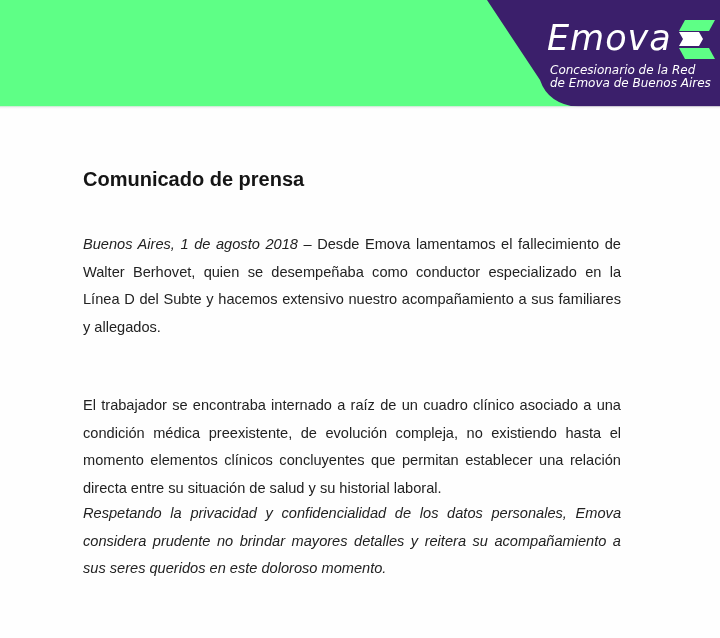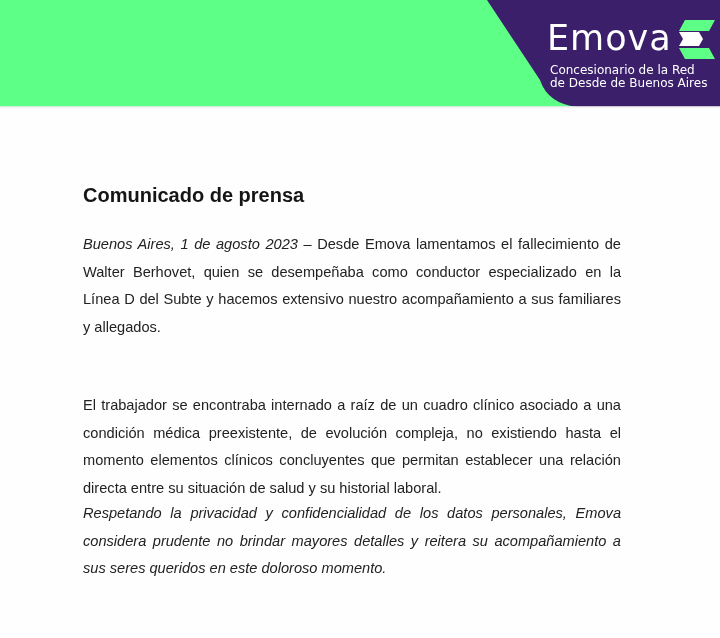--- a/index.html
+++ b/index.html
@@ -7,20 +7,21 @@
     width:720px; height:638px; overflow:hidden;
     background:#fefefe;
     font-family:"Liberation Sans", "DejaVu Sans", sans-serif;
     color:#1f1f1f;
     position:relative;
   }
   .header {
     position:absolute; left:0; top:0; width:720px; height:107px;
     background:#5eff86;
     overflow:hidden;
+    font-style:italic;
   }
   .header-shadow {
     position:absolute; left:0; top:106px; width:720px; height:3px;
     background:linear-gradient(#e9e9e9, rgba(255,255,255,0));
   }
   .purple-panel {
     position:absolute; top:0; left:0; width:720px; height:107px;
   }
   .logo-wrap {
     position:absolute; left:547px; top:14px; width:170px; height:80px;
@@ -32,21 +33,21 @@
     color:#ffffff; line-height:48px; font-weight:normal;
   }
   .logo-mark { position:absolute; left:130px; top:6px; width:40px; height:40px; }
   .logo-sub {
     position:absolute; left:3px; top:50px;
     font-family:"DejaVu Sans", sans-serif;
     font-size:12px; line-height:12.5px; color:#ffffff;
     white-space:nowrap;
   }
   .title {
-    position:absolute; left:83px; top:184px;
+    position:absolute; left:83px; top:168px;
     font-size:20px; font-weight:bold; color:#151515;
     font-family:"Liberation Sans", sans-serif;
     margin:0;
   }
   .para {
     position:absolute; left:83px; width:538px;
     font-size:14.6px; line-height:27.5px;
     text-align:justify; margin:0; color:#222;
   }
   .para .dateline { font-style:italic; }
@@ -63,25 +64,25 @@
   </svg>
   <div class="logo-wrap">
     <div class="logo-word">Emova</div>
     <svg class="logo-mark" viewBox="0 0 40 40" width="40" height="40">
       <polygon points="8,0 38,0 32,11 2,11" fill="#5eff86"></polygon>
       <polygon points="2,12 22,12 26,19 22,26 2,26 6,19" fill="#ffffff"></polygon>
       <polygon points="2,28 32,28 38,39 8,39" fill="#5eff86"></polygon>
     </svg>
     <div class="logo-sub">
       <div>Concesionario de la Red</div>
-      <div>de Desde de Buenos Aires</div>
+      <div>de Emova de Buenos Aires</div>
     </div>
   </div>
 </div>
 <div class="header-shadow"></div>
 
 <h1 class="title">Comunicado de prensa</h1>
 
-<p class="para p1"><span class="dateline">Buenos Aires, 1 de agosto 2023 –</span><span> Desde Emova lamentamos el fallecimiento de Walter Berhovet, quien se desempeñaba como conductor especializado en la Línea D del Subte y hacemos extensivo nuestro acompañamiento a sus familiares y allegados.</span></p>
+<p class="para p1"><span class="dateline">Buenos Aires, 1 de agosto 2018 –</span><span> Desde Emova lamentamos el fallecimiento de Walter Berhovet, quien se desempeñaba como conductor especializado en la Línea D del Subte y hacemos extensivo nuestro acompañamiento a sus familiares y allegados.</span></p>
 
 <p class="para p2">El trabajador se encontraba internado a raíz de un cuadro clínico asociado a una condición médica preexistente, de evolución compleja, no existiendo hasta el momento elementos clínicos concluyentes que permitan establecer una relación directa entre su situación de salud y su historial laboral.</p>
 
 <p class="para p3">Respetando la privacidad y confidencialidad de los datos personales, Emova considera prudente no brindar mayores detalles y reitera su acompañamiento a sus seres queridos en este doloroso momento.</p>
 
 </body></html>

